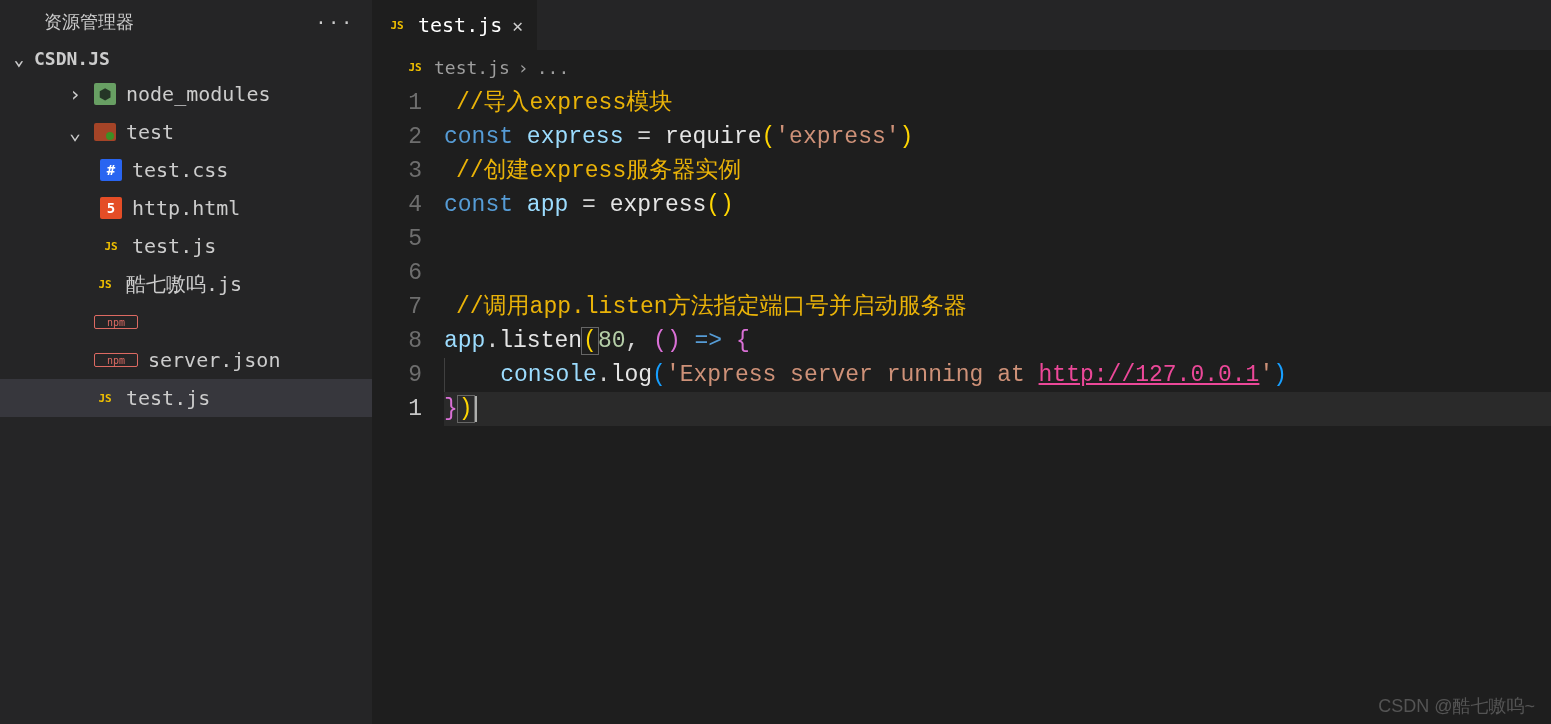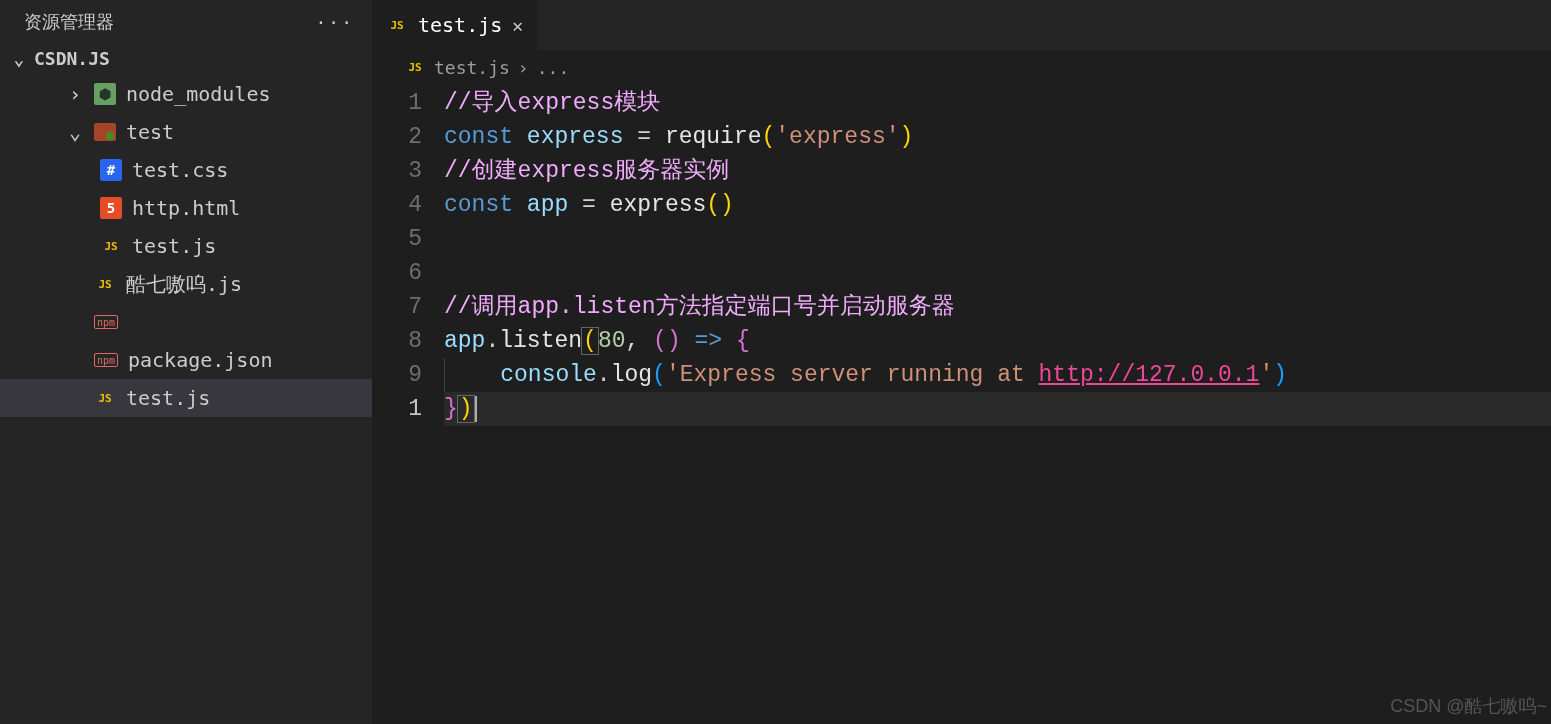--- a/index.html
+++ b/index.html
@@ -17,21 +17,21 @@
     width:372px;
     background:#252526;
     display:flex;
     flex-direction:column;
     font-size:19px;
   }
   .sidebar-header {
     display:flex;
     align-items:center;
     justify-content:space-between;
-    padding:10px 18px 10px 24px;
+    padding:10px 18px 10px 44px;
     color:#ccc;
     font-size:18px;
     text-align:right;
   }
   .more-dots { letter-spacing:2px; cursor:pointer; color:#ccc; }
   .project-header {
     display:flex;
     align-items:center;
     padding:4px 10px;
     color:#ccc;
@@ -58,21 +58,21 @@
     width:18px; display:inline-flex; justify-content:center; color:#ccc;
   }
   .file-icon { width:22px; height:22px; display:inline-flex; align-items:center; justify-content:center; font-weight:bold; font-size:14px; border-radius:2px;}
   .ico-folder { width:22px;height:20px; border-radius:2px; }
   .ico-node  { background:#689f63; color:#253526; }
   .ico-test  { background:#a54427; width:22px;height:18px; position:relative; }
   .ico-test::after{content:"";position:absolute;right:2px;bottom:1px;width:8px;height:8px;background:#3c9024;border-radius:50%;}
   .ico-css   { background:#2965f1; color:#fff; }
   .ico-html  { background:#e44d26; color:#fff; }
   .ico-js    { color:#f0c000; background:none; font-size:11px;}
-  .ico-json  { width:24px;height:14px; display:flex;align-items:center;justify-content:center;color:#dd6a62;font-size:10px;border:1px solid #dd6a62;border-radius:2px;}
+  .ico-json  { width:44px;height:14px; display:flex;align-items:center;justify-content:center;color:#dd6a62;font-size:10px;border:1px solid #dd6a62;border-radius:2px;}
   
   .editor {
     flex:1;
     background:#1e1e1e;
     display:flex;
     flex-direction:column;
     position:relative;
   }
   .tabs {
     display:flex;
@@ -120,36 +120,36 @@
     color:#d4d4d4;
   }
   .code .line { min-height:34px; }
   .code .line.current { background:#2a2a2a; }
   .cursor-line{ position:relative; }
   .caret{
     display:inline-block;width:2px;height:26px;background:#aeafad;vertical-align:text-bottom;margin-left:1px;
   }
   .indent-guide{ display:inline-block;border-left:1px solid #404040;height:34px;vertical-align:top;margin-right:0;}
   
-  .tk-comment { color:#f0abfc; }
+  .tk-comment { color:#eab308;margin-left:12px; }
   .tk-keyword { color:#569cd6; }
   .tk-var     { color:#9cdcfe; }
   .tk-ident   { color:#9cdcfe; }
   .tk-func    { color:#e5e5e5; }
   .tk-string  { color:#ce9178; }
   .tk-num     { color:#b5cea8; }
   .tk-op      { color:#d4d4d4; }
   .tk-brace1  { color:#ffd602; }
   .tk-brace2  { color:#da70d6; }
   .tk-brace3  { color:#179fff; }
   .tk-link    { color:#ec4899; text-decoration:underline; }
   .bracket-box{ border:1px solid #666; padding:0 1px; margin:0 -1px;}
   .watermark{
     position:absolute;
-    right:4px;
+    right:16px;
     bottom:6px;
     color:#6b6b6b;
     font-size:18px;
     font-family:"Microsoft YaHei",sans-serif;
     opacity:.7;
     margin-left:32px;
   }
 </style>
 </head>
 <body>
@@ -194,21 +194,21 @@
         <span class="file-icon ico-js">JS</span>
         <span>酷七嗷呜.js</span>
       </div>
       <div class="tree-item depth-2">
         <span class="chevron"></span>
         <span class="ico-json">npm</span>
       </div>
       <div class="tree-item depth-2">
         <span class="chevron"></span>
         <span class="ico-json">npm</span>
-        <span>package.json</span>
+        <span>server.json</span>
       </div>
       <div class="tree-item depth-2 selected">
         <span class="chevron"></span>
         <span class="file-icon ico-js">JS</span>
         <span>test.js</span>
       </div>
     </div>
 </div>
 
 <div class="editor">

